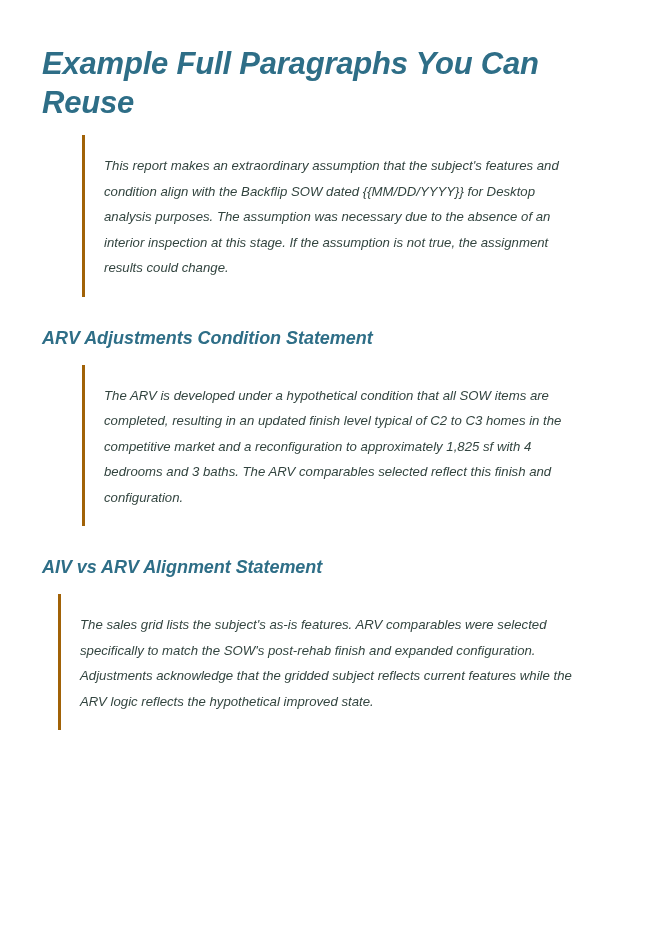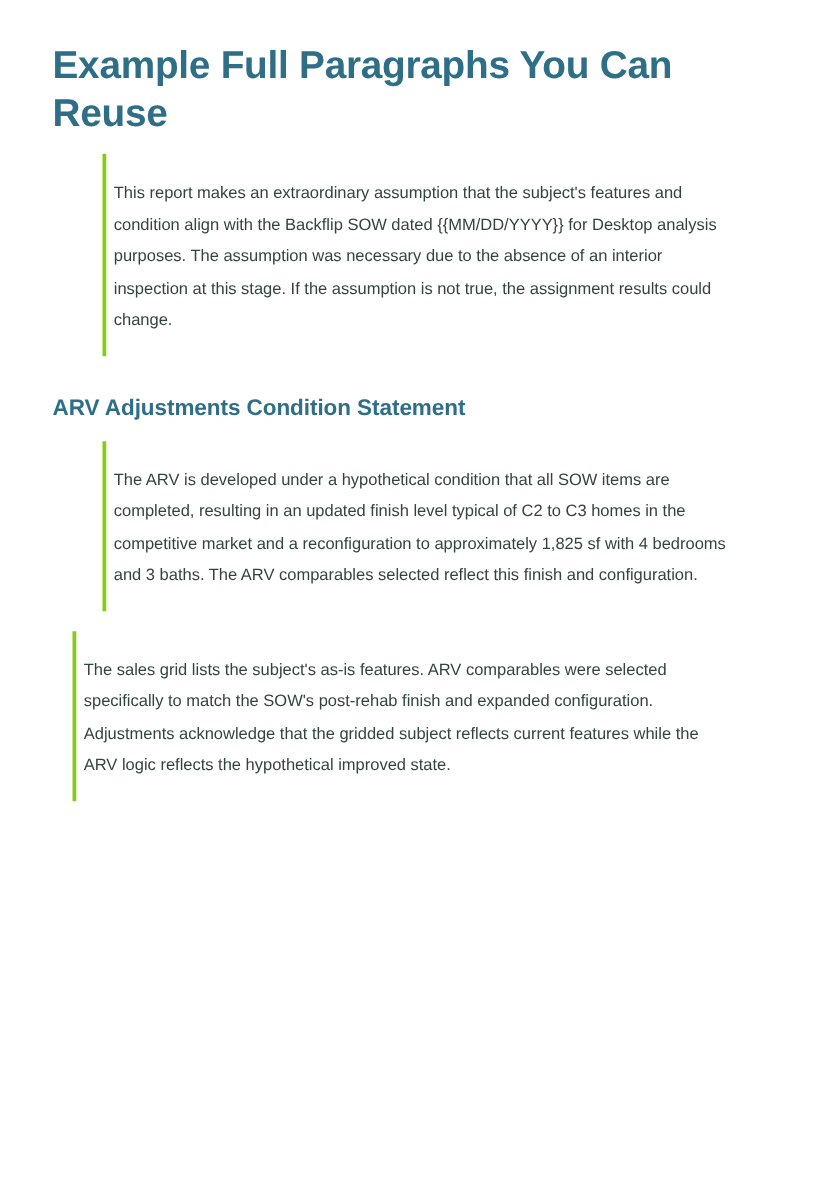--- a/index.html
+++ b/index.html
@@ -21,22 +21,23 @@
     width: 670px;
     height: 946px;
     box-sizing: border-box;
     padding: 0;
     background: #ffffff;
   }
 
   .content {
     position: absolute;
     left: 42px;
-    top: 32px;
+    top: 44px;
     width: 584px;
+    font-style: italic;
   }
 
   .doc-title {
     margin: 0;
     font-size: 31px;
     line-height: 39px;
     font-weight: 700;
     color: #2e6e87;
     letter-spacing: -0.2px;
     max-width: 530px;
@@ -61,22 +62,22 @@
 
   .section-2 .section-heading,
   .section-3 .section-heading {
     font-size: 18px;
     line-height: 24px;
     padding-top: 13px;
   }
 
   .quote-block {
     position: relative;
-    border-left: 3px solid #84cc16;
-    padding: 18px 0 16px 6px;
+    border-left: 3px solid #a16207;
+    padding: 18px 0 16px 19px;
     box-sizing: border-box;
   }
 
   .section-1 .quote-block { margin-top: 13px; }
   .section-2 .quote-block { margin-top: 15px; }
   .section-3 .quote-block { margin-top: 15px; margin-left: 16px; }
 
   .quote-text {
     margin: 0;
     font-size: 13.2px;
@@ -104,19 +105,20 @@
     </div>
 
     <div class="section section-2">
       <h2 class="section-heading">ARV Adjustments Condition Statement</h2>
       <blockquote class="quote-block">
         <p class="quote-text">The ARV is developed under a hypothetical condition that all SOW items are completed, resulting in an updated finish level typical of C2 to C3 homes in the competitive market and a reconfiguration to approximately 1,825 sf with 4 bedrooms and 3 baths. The ARV comparables selected reflect this finish and configuration.</p>
       </blockquote>
     </div>
 
     <div class="section section-3">
+      <h2 class="section-heading">AIV vs ARV Alignment Statement</h2>
       <blockquote class="quote-block">
         <p class="quote-text">The sales grid lists the subject's as-is features. ARV comparables were selected specifically to match the SOW's post-rehab finish and expanded configuration. Adjustments acknowledge that the gridded subject reflects current features while the ARV logic reflects the hypothetical improved state.</p>
       </blockquote>
     </div>
 
   </div>
 </div>
 
 </body></html>

